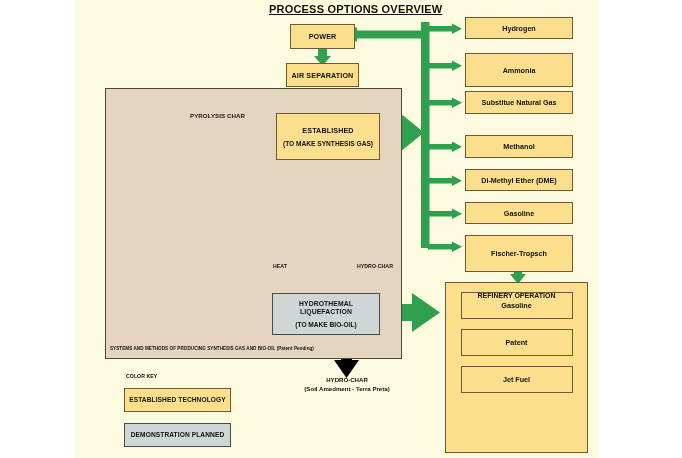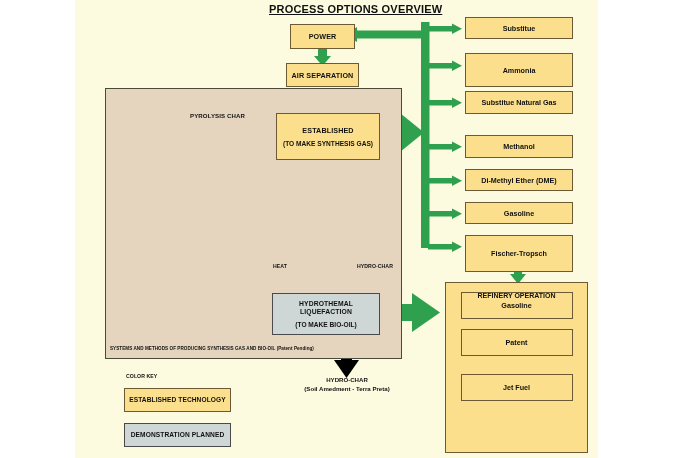--- a/index.html
+++ b/index.html
@@ -175,21 +175,21 @@
     <div class="t1" style="font-size:6.8px;">HYDROTHEMAL LIQUEFACTION</div>
     <div class="t2">(TO MAKE BIO-OIL)</div>
   </div>
 
   <div class="lbl-c" style="left:276px;top:376px;width:142px;">
     <div>HYDRO-CHAR</div>
     <div>(Soil Amedment - Terra Preta)</div>
   </div>
 
   <div class="box yellow" style="left:465px;top:17px;width:108px;height:22px;">
-    <div class="prod">Substitue</div>
+    <div class="prod">Hydrogen</div>
   </div>
   <div class="box yellow" style="left:465px;top:53px;width:108px;height:34px;">
     <div class="prod">Ammonia</div>
   </div>
   <div class="box yellow" style="left:465px;top:91px;width:108px;height:23px;">
     <div class="prod">Substitue Natural Gas</div>
   </div>
   <div class="box yellow" style="left:465px;top:135px;width:108px;height:23px;">
     <div class="prod">Methanol</div>
   </div>
@@ -207,21 +207,21 @@
        justify-content:flex-start;padding-top:9px;">
 
     <div class="box yellow" style="position:relative;left:0;top:0;
          width:112px;height:27px;margin-bottom:10px;">
       <div class="prod">Gasoline</div>
     </div>
     <div class="box yellow" style="position:relative;left:0;top:0;
          width:112px;height:27px;margin-bottom:10px;">
       <div class="prod">Patent</div>
     </div>
-    <div class="box yellow" style="position:relative;left:0;top:8px;
+    <div class="box yellow" style="position:relative;left:0;top:0;
          width:112px;height:27px;margin-bottom:8px;">
       <div class="prod">Jet Fuel</div>
     </div>
 
     <div class="refinery-cap">REFINERY OPERATION</div>
   </div>
 
   <div class="lbl-sm" style="left:126px;top:373px;">COLOR KEY</div>
 
   <div class="box yellow" style="left:124px;top:388px;width:107px;height:24px;">

